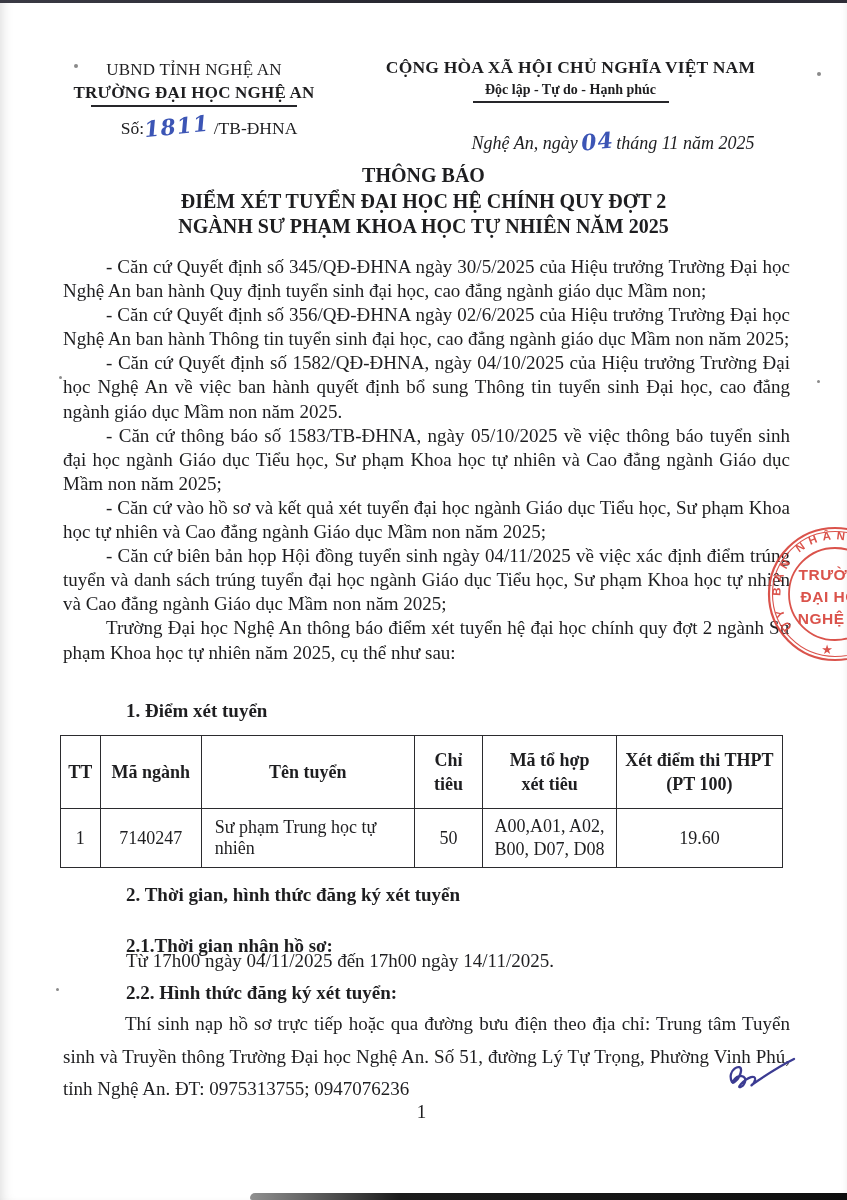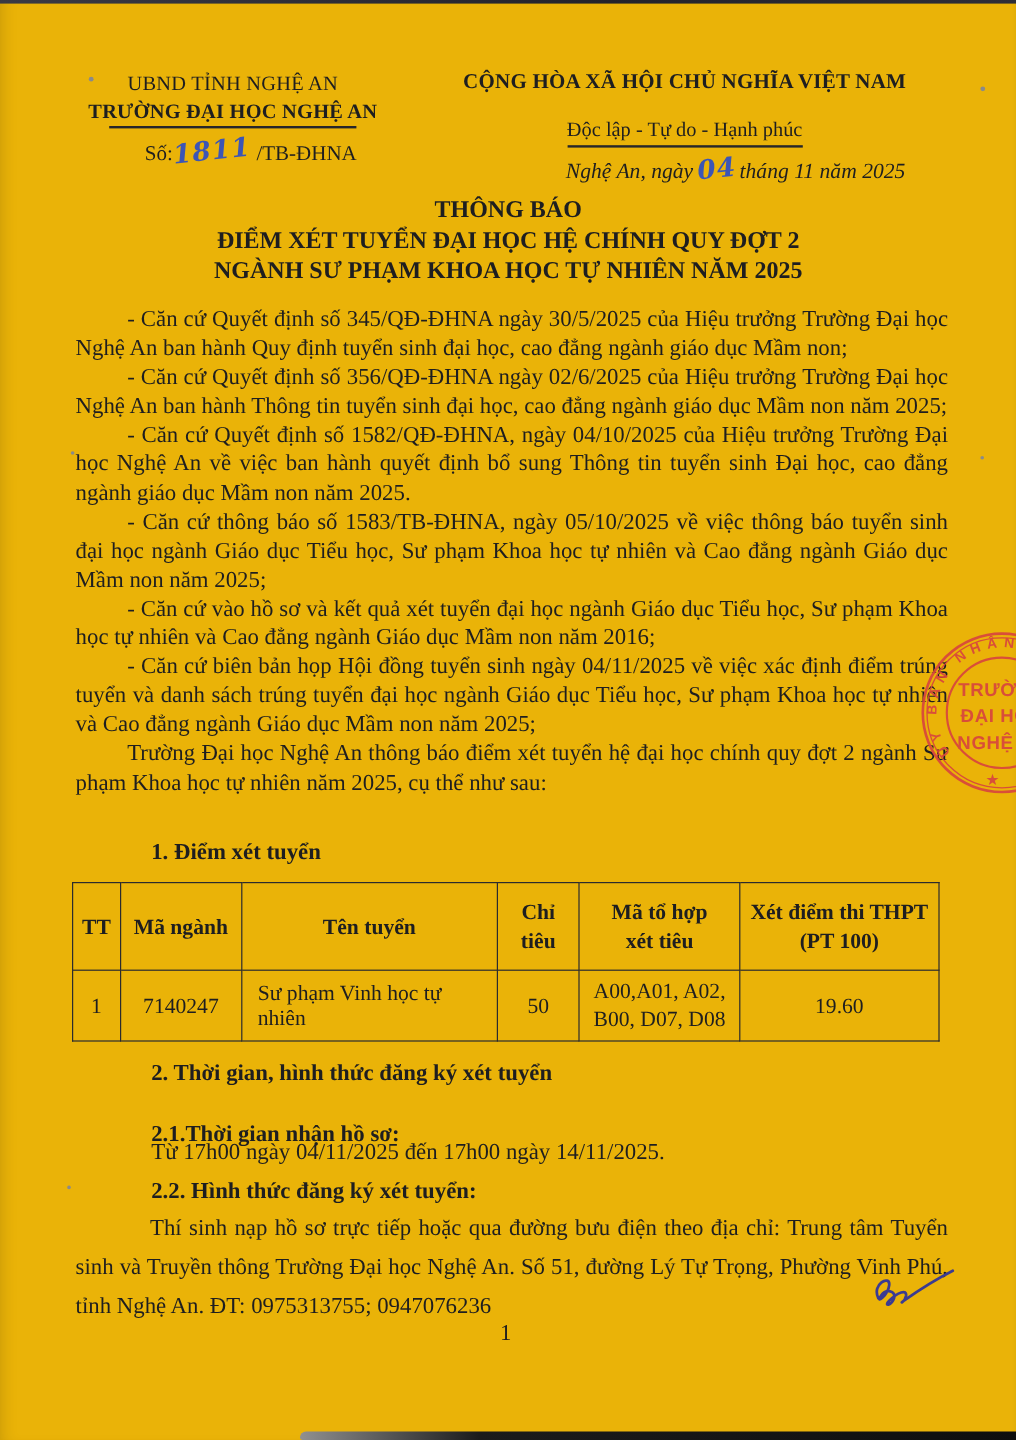--- a/index.html
+++ b/index.html
@@ -1,35 +1,35 @@
 <!DOCTYPE html>
 <html><head>
 <meta charset="utf-8">
 <style>
   html,body{margin:0;padding:0;background:#e8e8e8;}
   .page{
     position:relative;width:847px;height:1200px;margin:0 auto;
-    background:#eab308;overflow:hidden;color:#1e1e20;
+    background:#ffffff;overflow:hidden;color:#1e1e20;
     font-family:"Liberation Serif","DejaVu Serif",serif;
     box-shadow:inset 10px 0 14px -10px rgba(0,0,0,.18), inset -4px 0 8px -6px rgba(0,0,0,.12);
   }
   
   .edge-top{position:absolute;top:0;left:0;right:0;height:3px;background:linear-gradient(to right,#3a3a44,#23232b 60%,#2e2e38);}
   .edge-bottom{position:absolute;bottom:0;left:250px;right:0;height:7px;background:linear-gradient(to right,#909090,#1b1b1b 25%,#0e0e0e);border-radius:5px 0 0 2px;}
   .speck{position:absolute;background:#8a8a8a;border-radius:50%;}
   
   .hdr-left{position:absolute;left:58px;top:60px;width:272px;text-align:center;}
   .hl1{font-size:17px;letter-spacing:.2px;}
   .hl2{font-size:17px;font-weight:bold;margin-top:3px;letter-spacing:.2px;}
   .underline{height:2px;background:#26262a;}
   .u-left{width:206px;margin:2px auto 0;}
   .doc-no{margin-top:8px;font-size:17.5px;padding-left:30px;white-space:nowrap;}
   .hdr-right{position:absolute;left:358px;top:57px;width:425px;text-align:center;}
   .hr1{font-size:17.5px;font-weight:bold;letter-spacing:.2px;}
-  .hr2{font-size:17px;font-weight:normal;margin-top:20px;}
+  .hr2{font-size:14px;font-weight:bold;margin-top:4px;}
   .u-right{width:196px;margin:3px auto 0;}
   .dateline{position:absolute;left:452px;top:130px;width:322px;text-align:center;font-style:italic;font-size:18px;white-space:nowrap;}
   .handwrite{font-family:"DejaVu Serif",serif;font-style:italic;font-weight:600;color:#3c55b5;
     font-size:22px;display:inline-block;transform:rotate(-6deg);letter-spacing:1px;line-height:1;}
   .dateline .handwrite{margin:0 3px;}
   
   .title{position:absolute;left:60px;top:163px;width:727px;text-align:center;font-weight:bold;font-size:20px;line-height:25.5px;}
   
   .bodytext{position:absolute;left:63px;top:255px;width:727px;}
   .para{margin:0;font-size:19px;line-height:24.1px;text-align:justify;text-indent:43px;}
@@ -80,21 +80,21 @@
     <div>THÔNG BÁO</div>
     <div>ĐIỂM XÉT TUYỂN ĐẠI HỌC HỆ CHÍNH QUY ĐỢT 2</div>
     <div>NGÀNH SƯ PHẠM KHOA HỌC TỰ NHIÊN NĂM 2025</div>
   </div>
 
   <div class="bodytext">
     <p class="para">- Căn cứ Quyết định số 345/QĐ-ĐHNA ngày 30/5/2025 của Hiệu trưởng Trường Đại học Nghệ An ban hành Quy định tuyển sinh đại học, cao đẳng ngành giáo dục Mầm non;</p>
     <p class="para">- Căn cứ Quyết định số 356/QĐ-ĐHNA ngày 02/6/2025 của Hiệu trưởng Trường Đại học Nghệ An ban hành Thông tin tuyển sinh đại học, cao đẳng ngành giáo dục Mầm non năm 2025;</p>
     <p class="para">- Căn cứ Quyết định số 1582/QĐ-ĐHNA, ngày 04/10/2025 của Hiệu trưởng Trường Đại học Nghệ An về việc ban hành quyết định bổ sung Thông tin tuyển sinh Đại học, cao đẳng ngành giáo dục Mầm non năm 2025.</p>
     <p class="para">- Căn cứ thông báo số 1583/TB-ĐHNA, ngày 05/10/2025 về việc thông báo tuyển sinh đại học ngành Giáo dục Tiểu học, Sư phạm Khoa học tự nhiên và Cao đẳng ngành Giáo dục Mầm non năm 2025;</p>
-    <p class="para">- Căn cứ vào hồ sơ và kết quả xét tuyển đại học ngành Giáo dục Tiểu học, Sư phạm Khoa học tự nhiên và Cao đẳng ngành Giáo dục Mầm non năm 2016;</p>
+    <p class="para">- Căn cứ vào hồ sơ và kết quả xét tuyển đại học ngành Giáo dục Tiểu học, Sư phạm Khoa học tự nhiên và Cao đẳng ngành Giáo dục Mầm non năm 2025;</p>
     <p class="para">- Căn cứ biên bản họp Hội đồng tuyển sinh ngày 04/11/2025 về việc xác định điểm trúng tuyển và danh sách trúng tuyển đại học ngành Giáo dục Tiểu học, Sư phạm Khoa học tự nhiên và Cao đẳng ngành Giáo dục Mầm non năm 2025;</p>
     <p class="para">Trường Đại học Nghệ An thông báo điểm xét tuyển hệ đại học chính quy đợt 2 ngành Sư phạm Khoa học tự nhiên năm 2025, cụ thể như sau:</p>
   </div>
 
   <div class="s-head s1">1. Điểm xét tuyển</div>
 
   <table class="score-table">
     <colgroup>
       <col style="width:5.5%">
         <col style="width:14%">
@@ -110,21 +110,21 @@
       <th>Tên tuyển</th>
       <th>Chỉ tiêu</th>
       <th>Mã tổ hợp
 xét tiêu</th>
       <th>Xét điểm thi THPT
 (PT 100)</th>
     </tr>
     <tr>
       <td>1</td>
       <td>7140247</td>
-      <td class="cell-name">Sư phạm Vinh học tự nhiên</td>
+      <td class="cell-name">Sư phạm Trung học tự nhiên</td>
       <td>50</td>
       <td class="cell-combo">A00,A01, A02,
 B00, D07, D08</td>
       <td>19.60</td>
     </tr>
   </tbody>
     </table>
 
   <div class="s-head s2">2. Thời gian, hình thức đăng ký xét tuyển</div>
   <div class="s-head s21">2.1.Thời gian nhận hồ sơ:</div>

